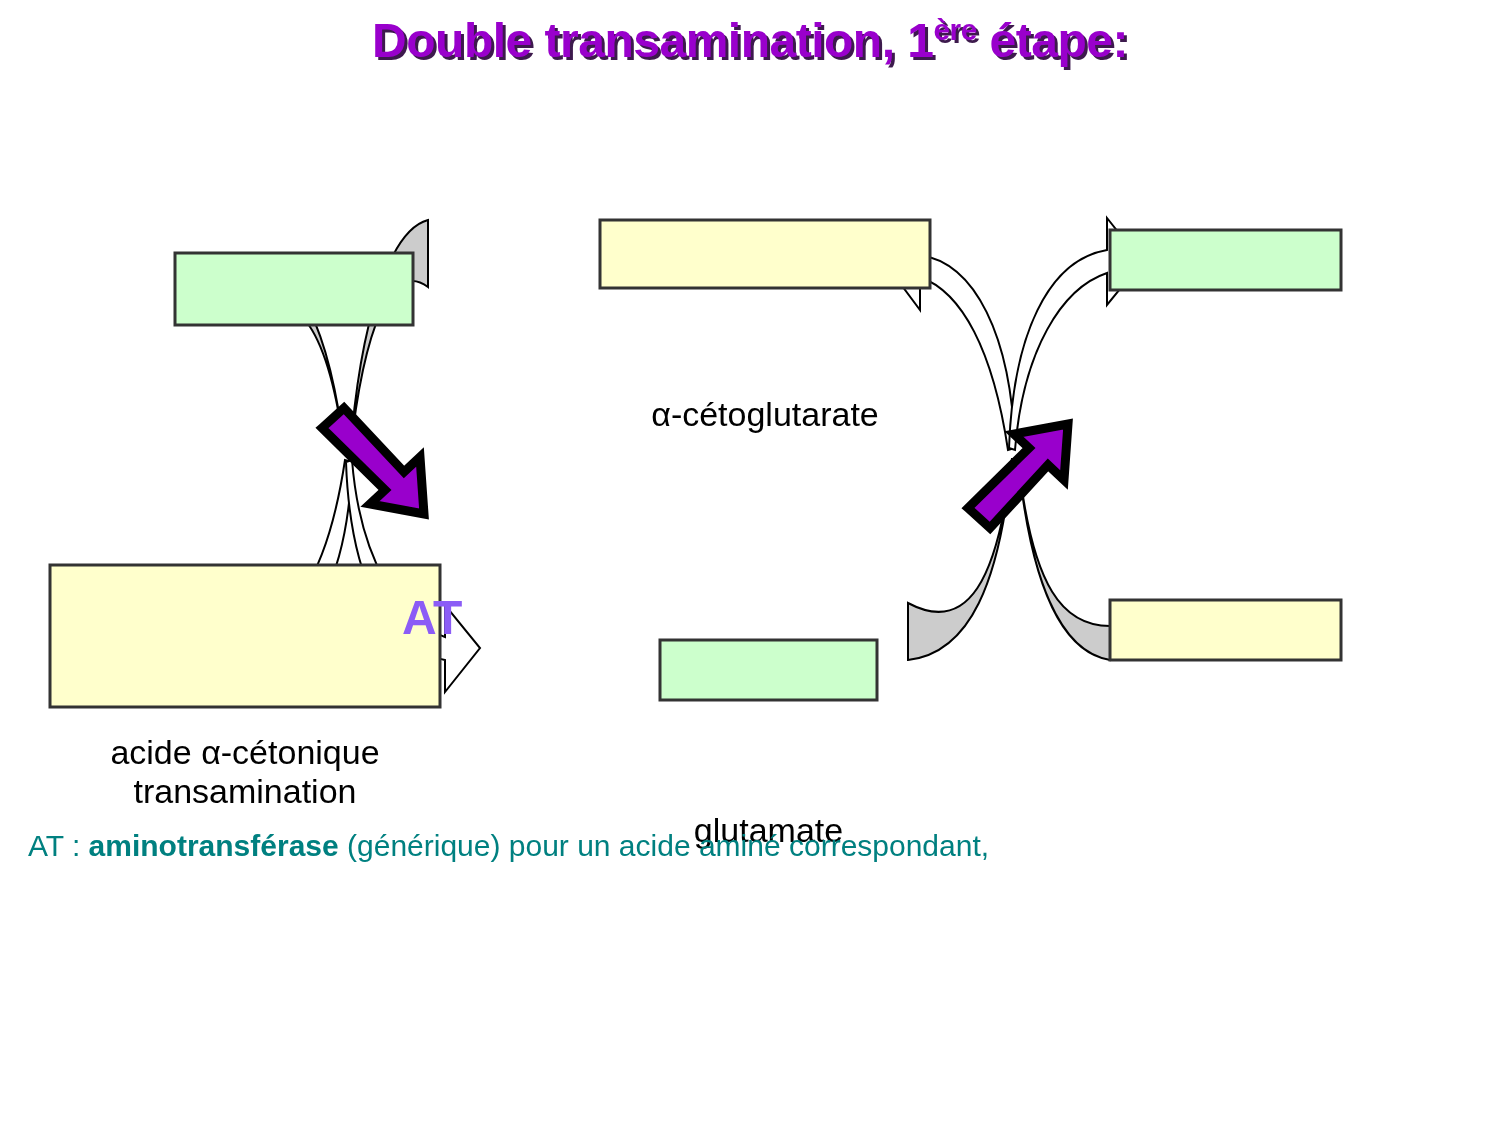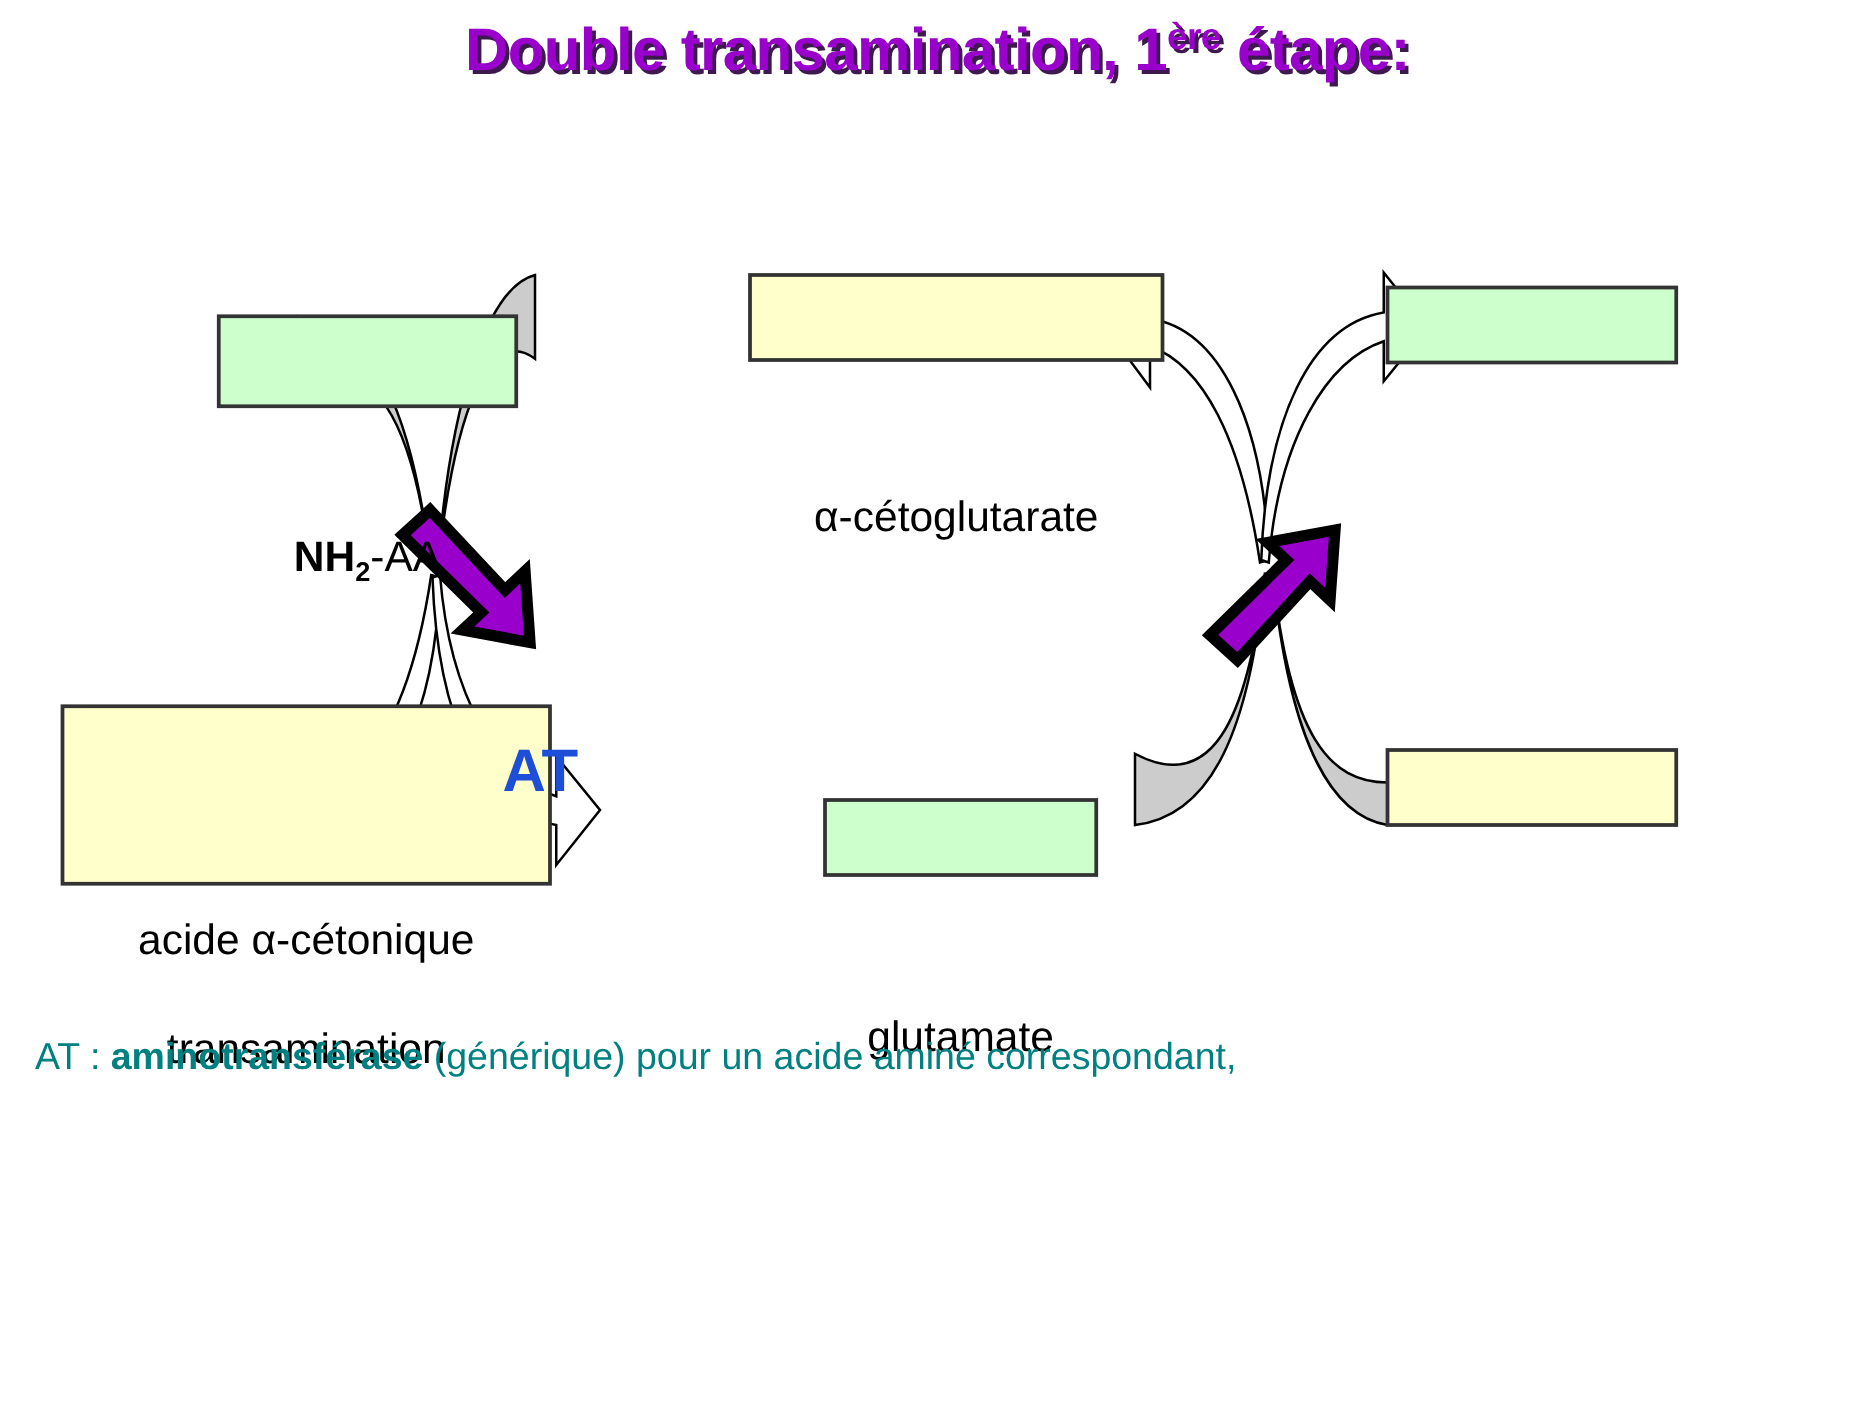--- a/index.html
+++ b/index.html
@@ -40,26 +40,26 @@
     font-size:34px;color:#000;
     pointer-events:none;
     text-align:center;
   }
   .boxlabel sub{font-size:0.64em;vertical-align:sub;}
 
   #lbl-nh2aa{left:175px;top:253px;width:238px;height:72px;}
   #lbl-nh2aa b{font-weight:bold;}
   #lbl-akg{left:600px;top:220px;width:330px;height:68px;}
   #lbl-acide{left:50px;top:565px;width:390px;height:142px;
-    flex-direction:column;justify-content:space-between;padding:8px 0;box-sizing:border-box;}
+    flex-direction:column;justify-content:flex-start;padding:8px 0;box-sizing:border-box;}
   #lbl-glu{left:660px;top:640px;width:217px;height:60px;}
 
   .at-label{
     position:absolute;left:402px;top:430px;
-    font-size:48px;font-weight:bold;color:#1d4ed8;
+    font-size:48px;font-weight:bold;color:#8b5cf6;
     letter-spacing:0px;
   }
 
   
   .caption{
     position:absolute;left:0;top:825px;width:1500px;
     color:#008080;font-size:30px;line-height:1.42;
   }
   .cap-l1{padding-left:28px;}
   .cap-l2{padding-left:190px;}
@@ -112,23 +112,20 @@
       </g>
 
       <rect x="175" y="93" width="238" height="72" fill="#CCFFCC" stroke="#333" stroke-width="3"></rect>
       <rect x="600" y="60" width="330" height="68" fill="#FFFFCC" stroke="#333" stroke-width="3"></rect>
       <rect x="1110" y="70" width="231" height="60" fill="#CCFFCC" stroke="#333" stroke-width="3"></rect>
       <rect x="50" y="405" width="390" height="142" fill="#FFFFCC" stroke="#333" stroke-width="3"></rect>
       <rect x="660" y="480" width="217" height="60" fill="#CCFFCC" stroke="#333" stroke-width="3"></rect>
       <rect x="1110" y="440" width="231" height="60" fill="#FFFFCC" stroke="#333" stroke-width="3"></rect>
     </svg>
 
-    <div class="boxlabel" id="lbl-nh2aa">
-        <span><b>NH</b><b><sub>2</sub></b><span>-AA</span></span>
-      </div>
 
     <div class="boxlabel" id="lbl-akg">α-cétoglutarate</div>
 
     <div class="boxlabel" id="lbl-acide">
       <span>acide α-cétonique</span>
       <span>transamination</span>
     </div>
 
     <div class="boxlabel" id="lbl-glu">glutamate</div>
 

